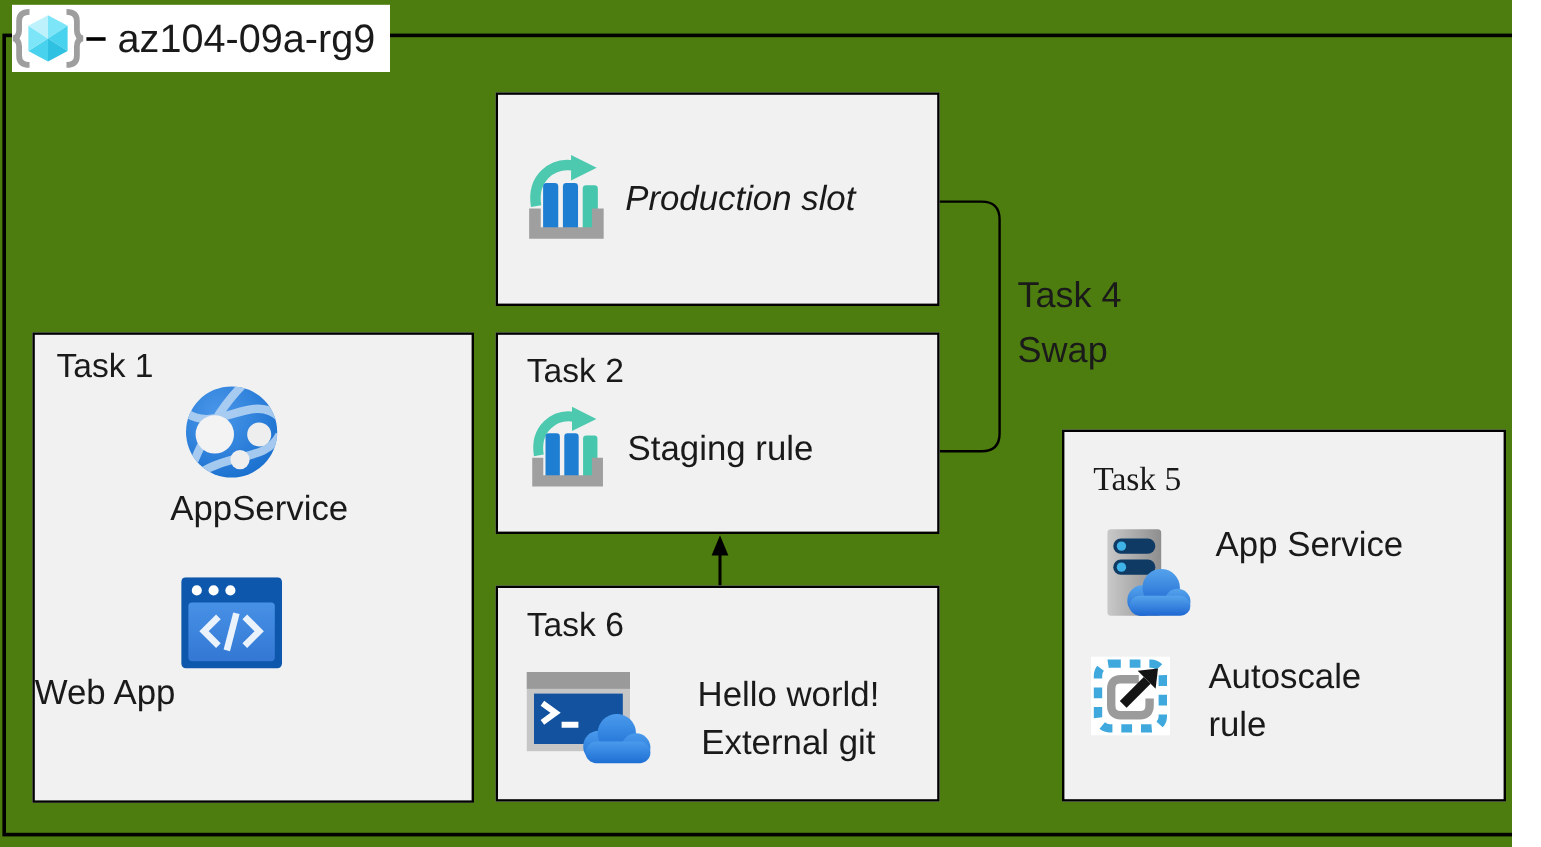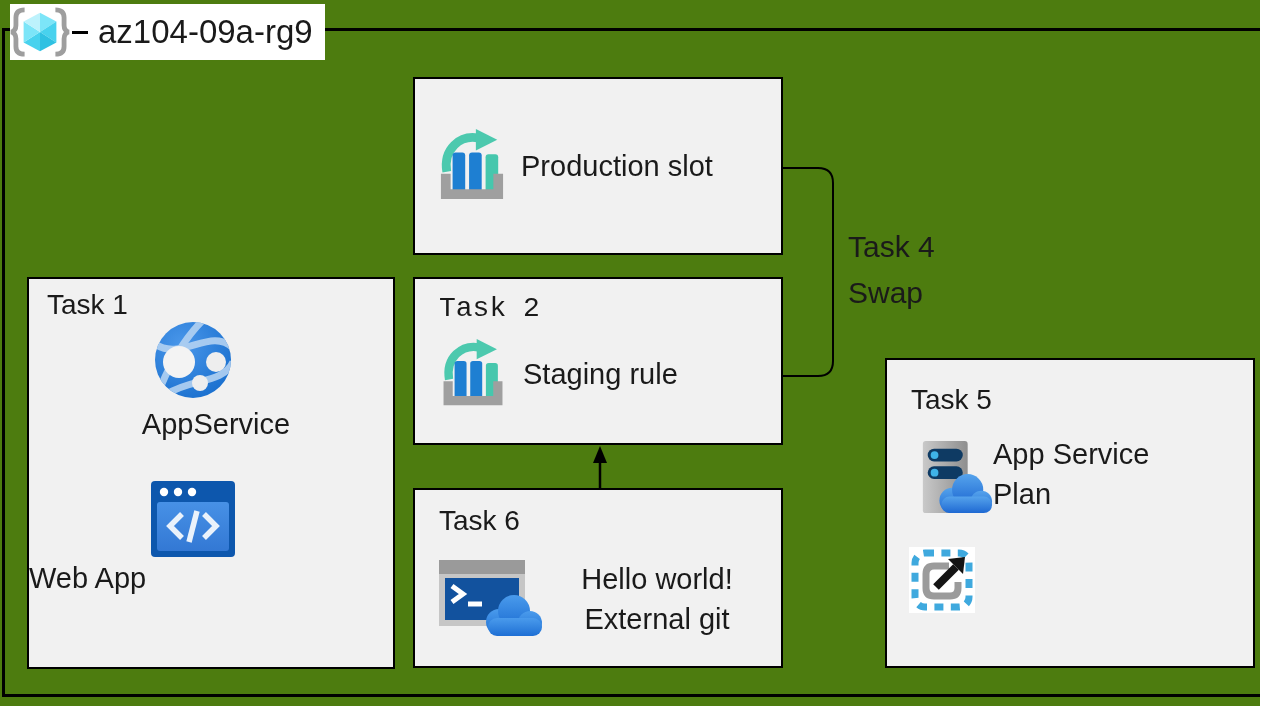--- a/index.html
+++ b/index.html
@@ -18,47 +18,47 @@
   .rg-dash { width:16px; height:3px; background:#000; margin-left:2px; }
   .rg-name { font-size:33px; margin-left:10px; padding-right:6px; white-space:nowrap; }
 
   .box {
     position:absolute; background:#f1f1f1; border:2px solid #000; box-sizing:border-box;
   }
   .box-title { position:absolute; font-size:28px; white-space:nowrap; }
 
   
   .production { left:413px; top:77px; width:370px; height:178px;
-    display:flex; align-items:center; padding-left:24px; gap:16px; }
+    display:flex; align-items:center; padding-left:24px; gap:16px;font-style:italic; }
   .production .slot-label { font-size:29px; }
 
   
   .task1 { left:27px; top:277px; width:368px; height:392px; }
   .task1 .box-title { left:18px; top:10px; }
   .t1-globe { position:absolute; left:124px; top:40px; }
   .t1-as-label { position:absolute; left:0; top:129px; width:332px; text-align:center; font-size:29px;padding-left:21px; }
   .t1-webapp { position:absolute; left:122px; top:202px; }
   .t1-wa-label { position:absolute; left:0; top:283px; width:332px; text-align:left; font-size:29px; }
 
   
   .task2 { left:413px; top:277px; width:370px; height:168px; }
-  .task2 .box-title { left:24px; top:14px;font-family:Liberation Mono, monospace; }
+  .task2 .box-title { left:24px; top:14px; }
   .task2 .row { position:absolute; left:26px; top:60px; display:flex; align-items:center; gap:18px; font-size:29px; }
 
   
   .task3 { left:413px; top:488px; width:370px; height:180px; }
   .task3 .box-title { left:24px; top:15px; }
   .task3 .row { position:absolute; left:22px; top:68px; width:326px; display:flex; align-items:center; }
   .task3 .lines { flex:1; text-align:center; font-size:29px; line-height:40px; margin-left:6px; }
 
   
   .task5 { left:885px; top:358px; width:370px; height:310px; }
-  .task5 .box-title { left:24px; top:24px; }
+  .task5 .box-title { left:24px; top:24px;font-family:Liberation Serif, serif; }
   .t5-row { position:absolute; display:flex; align-items:flex-start; }
-  .t5-row1 { left:30px; top:74px; }
+  .t5-row1 { left:30px; top:74px; gap:20px; }
   .t5-row2 { left:22px; top:184px; gap:32px; }
   .t5-row .lines { font-size:29px; line-height:40px; }
   .t5-row1 svg { margin-top:4px; }
   .t5-row2 svg { margin-top:3px; }
 
   
   .swap-bracket { position:absolute; left:783px; top:158px; }
   .task4-label { position:absolute; left:848px; top:224px; font-size:30px; font-weight:400; line-height:46px; }
   .up-arrow { position:absolute; left:588px; top:446px; }
 </style>
@@ -203,31 +203,34 @@
         <circle cx="18" cy="34.5" r="4" fill="#3fb3e8"></circle>
         <g fill="url(#gCl2)">
           <circle cx="36" cy="63" r="13"></circle>
           <circle cx="52" cy="52" r="16"></circle>
           <circle cx="66" cy="64" r="11"></circle>
           <rect x="25" y="59" width="52" height="17" rx="8.5"></rect>
         </g>
       </svg>
       <div class="lines">
         <div>App Service</div>
-        <div>Plan</div>
       </div>
     </div>
     <div class="t5-row t5-row2">
       <svg width="66" height="66" viewBox="0 0 66 66">
         <rect width="66" height="66" fill="#ffffff"></rect>
         <rect x="6" y="6" width="54" height="54" rx="10" fill="none" stroke="#3fa9de" stroke-width="7" stroke-dasharray="9 7.4"></rect>
         <path d="M40,19 H25 Q17,19 17,27 V41 Q17,49 25,49 H41 Q49,49 49,41 V35" fill="none" stroke="#9b9b9b" stroke-width="7"></path>
         <line x1="27" y1="40" x2="47" y2="20" stroke="#141414" stroke-width="8"></line>
         <polygon points="39,12 56,10 54,27" fill="#141414"></polygon>
       </svg>
+      <div class="lines">
+        <div>Autoscale</div>
+        <div>rule</div>
+      </div>
     </div>
   </div>
 
   <svg class="swap-bracket" width="60" height="228" viewBox="0 0 60 228">
     <path d="M0,10 H35 Q50,10 50,25 V203 Q50,218 35,218 H0" fill="none" stroke="#000" stroke-width="2"></path>
   </svg>
   <div class="task4-label">
     <div>Task 4</div>
     <div>Swap</div>
   </div>

